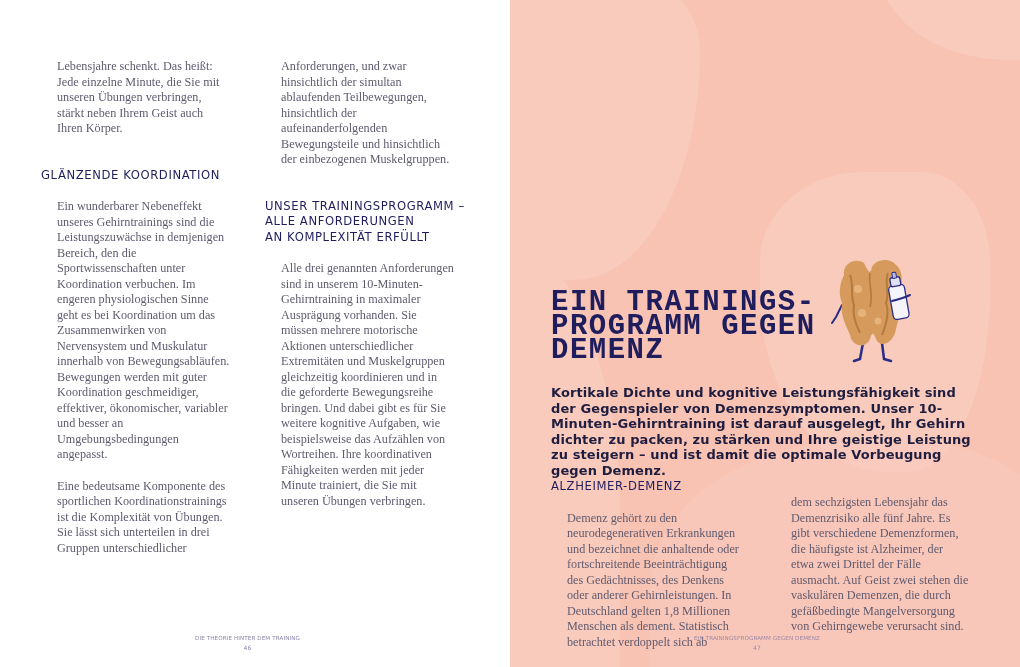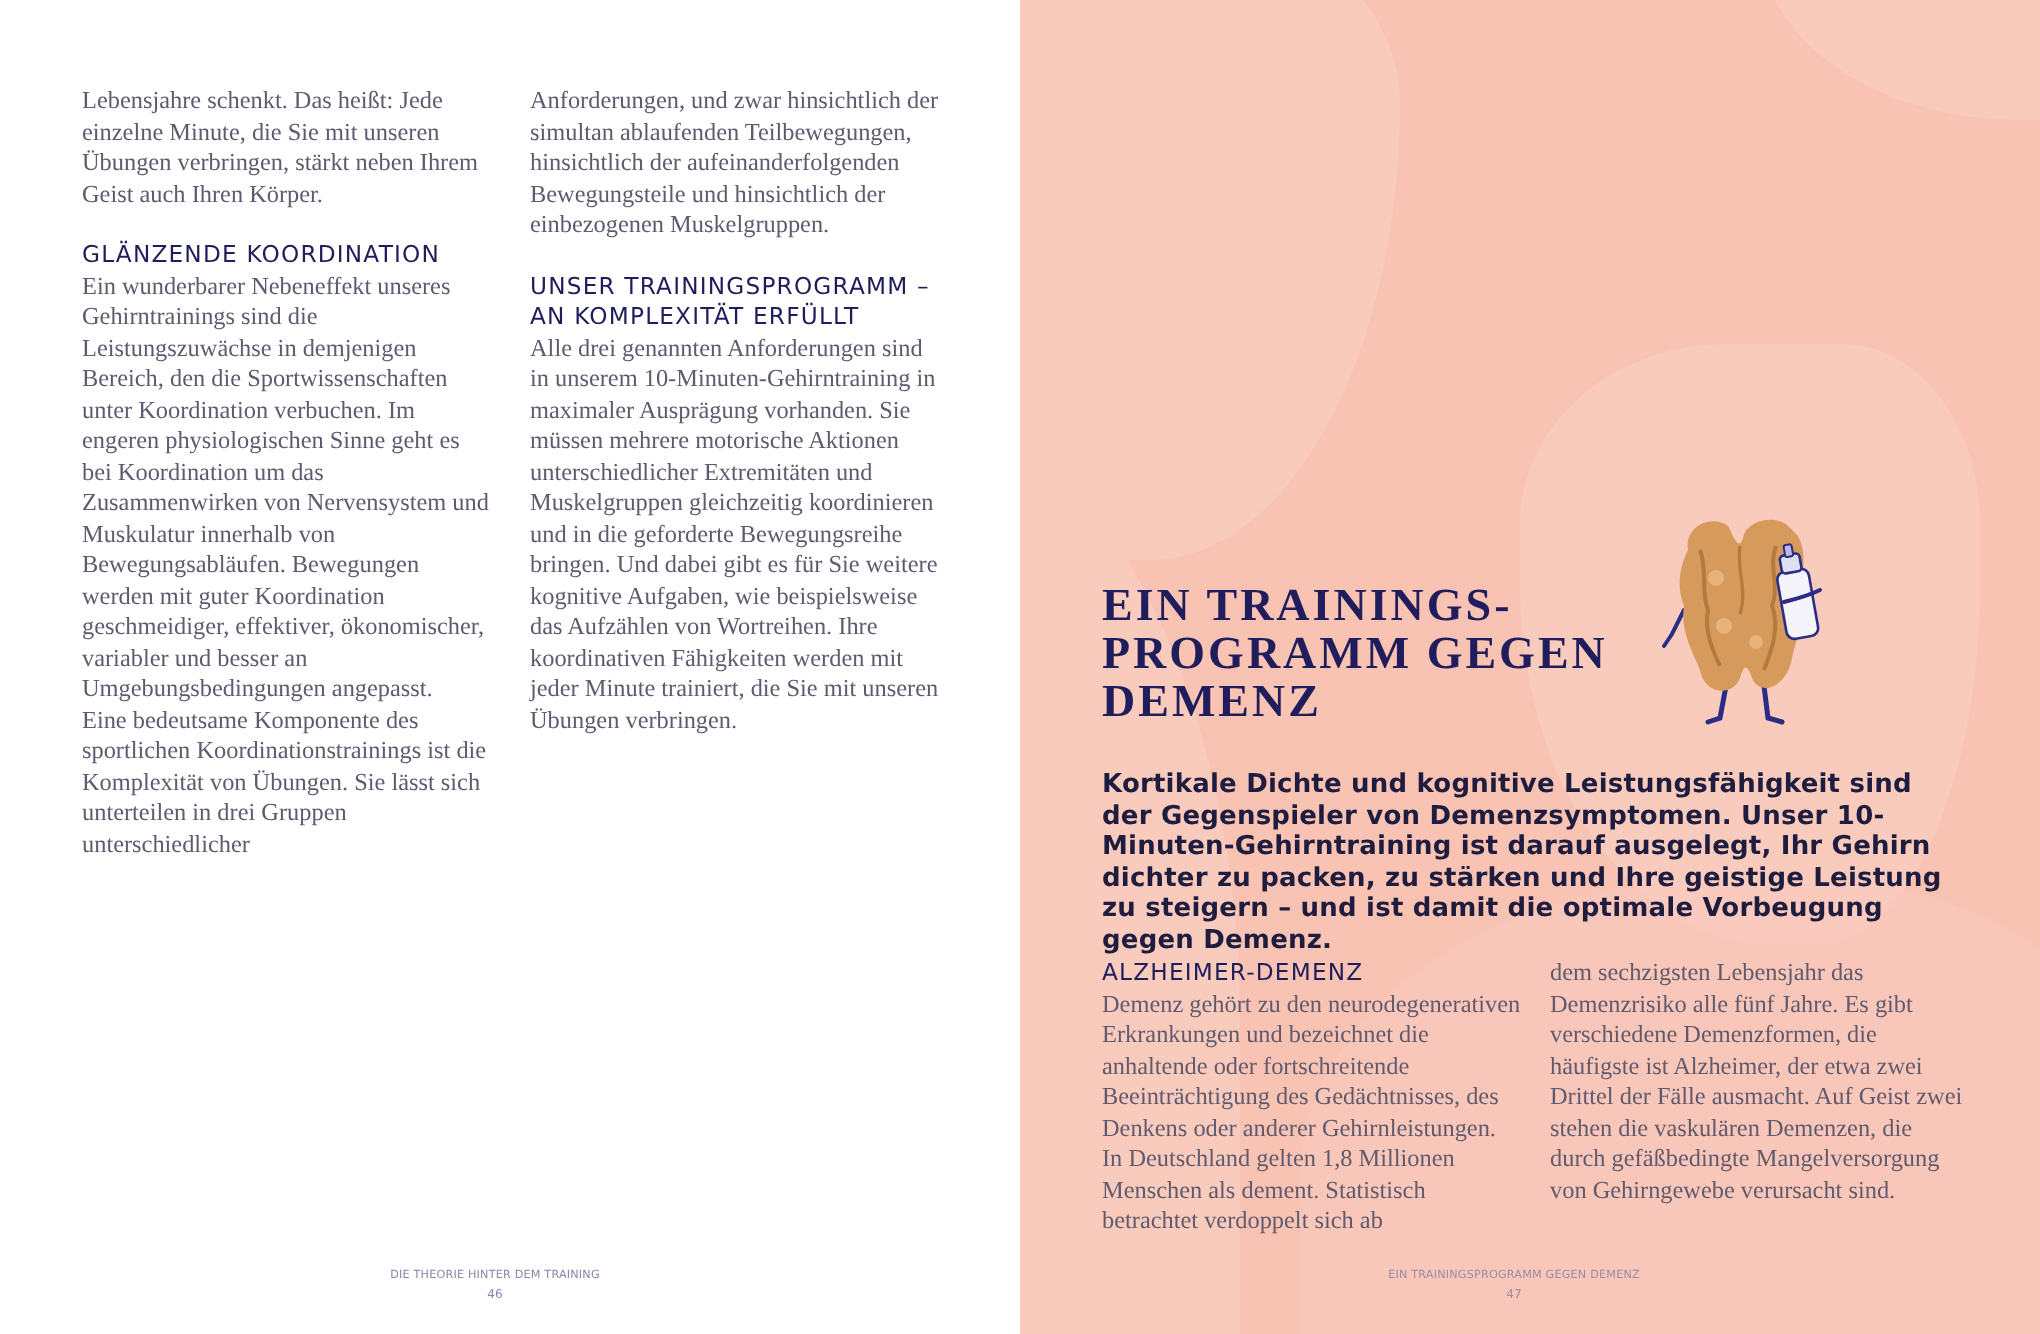--- a/index.html
+++ b/index.html
@@ -15,35 +15,35 @@
     background: #f9c3b4; overflow: hidden;
   }
   .blob { position: absolute; background: #f9cbbd; }
   .blob-1 { left: -60px; top: -40px; width: 250px; height: 320px; border-radius: 0 60% 70% 0 / 0 40% 100% 0; }
   .blob-1b { left: -60px; top: 200px; width: 170px; height: 520px; border-radius: 0 100% 0 0 / 0 60% 0 0; }
   .blob-2 { left: 370px; top: -120px; width: 260px; height: 180px; border-radius: 50%; }
   .blob-3 { left: 250px; top: 172px; width: 230px; height: 300px; border-radius: 45% 30% 35% 55% / 30% 30% 60% 60%; }
   .blob-4 { left: 140px; top: 440px; width: 420px; height: 300px; border-radius: 50% 40% 0 0; opacity: 0.55; }
 
   .col { position: absolute; font-size: 12.2px; line-height: 15.5px; color: #5f5a6e; }
-  .col p { margin: 0; }
+  .col p { margin: 16px; }
   .col .gap { height: 15px; }
   .h-sec {
     font-family: "DejaVu Sans", "Liberation Sans", sans-serif;
     font-weight: normal; font-size: 11.6px; letter-spacing: 0.6px;
     color: #1f1d5c; line-height: 15.5px; text-transform: uppercase;
   }
 
   .col-1 { left: 41px; top: 43px; width: 205px; }
   .col-2 { left: 265px; top: 43px; width: 205px; }
 
   .chapter-title {
     position: absolute; left: 551px; top: 291px; width: 300px;
-    font-family: Liberation Serif, serif;
-    font-weight: bold; font-size: 23px; line-height: 24px;
+    font-family: Liberation Mono, monospace;
+    font-weight: bold; font-size: 29px; line-height: 24px;
     letter-spacing: 1.5px; color: #1f1d5c; text-transform: uppercase;
   }
   .intro {
     position: absolute; left: 551px; top: 385px; width: 430px;
     font-family: "DejaVu Sans", "Liberation Sans", sans-serif;
     font-weight: bold; font-size: 13px; line-height: 15.5px;
     color: #1f1d3f; letter-spacing: 0.1px;
   }
   .col-3 { left: 551px; top: 479px; width: 210px; }
   .col-4 { left: 775px; top: 479px; width: 210px; }
@@ -70,20 +70,21 @@
     <div class="h-sec">Glänzende Koordination</div>
     <p>Ein wunderbarer Nebeneffekt unseres Gehirntrainings sind die Leistungszuwächse in demjenigen Bereich, den die Sportwissenschaften unter Koordination verbuchen. Im engeren physiologischen Sinne geht es bei Koordination um das Zusammenwirken von Nervensystem und Muskulatur innerhalb von Bewegungsabläufen. Bewegungen werden mit guter Koordination geschmeidiger, effektiver, ökonomischer, variabler und besser an Umgebungsbedingungen angepasst.</p>
     <p>Eine bedeutsame Komponente des sportlichen Koordinationstrainings ist die Komplexität von Übungen. Sie lässt sich unterteilen in drei Gruppen unterschiedlicher</p>
   </div>
 
   <div class="col col-2">
     <p>Anforderungen, und zwar hinsichtlich der simultan ablaufenden Teilbewegungen, hinsichtlich der aufeinanderfolgenden Bewegungsteile und hinsichtlich der einbezogenen Muskelgruppen.</p>
     <div class="gap"></div>
     <div class="h-sec">
       <div>Unser Trainingsprogramm –</div>
+      <div>alle Anforderungen</div>
       <div>an Komplexität erfüllt</div>
     </div>
     <p>Alle drei genannten Anforderungen sind in unserem 10-Minuten-Gehirntraining in maximaler Ausprägung vorhanden. Sie müssen mehrere motorische Aktionen unterschiedlicher Extremitäten und Muskelgruppen gleichzeitig koordinieren und in die geforderte Bewegungsreihe bringen. Und dabei gibt es für Sie weitere kognitive Aufgaben, wie beispielsweise das Aufzählen von Wortreihen. Ihre koordinativen Fähigkeiten werden mit jeder Minute trainiert, die Sie mit unseren Übungen verbringen.</p>
   </div>
 
   <div class="footer footer-left">
     <div>Die Theorie hinter dem Training</div>
     <div class="num">46</div>
   </div>
 </div>

